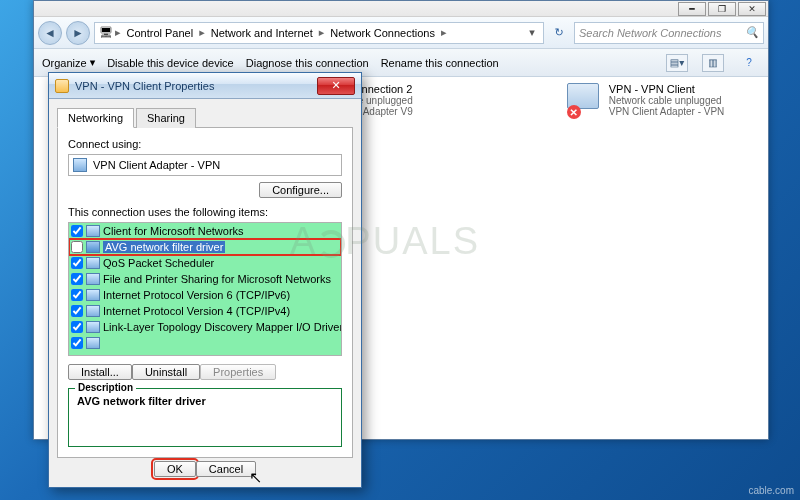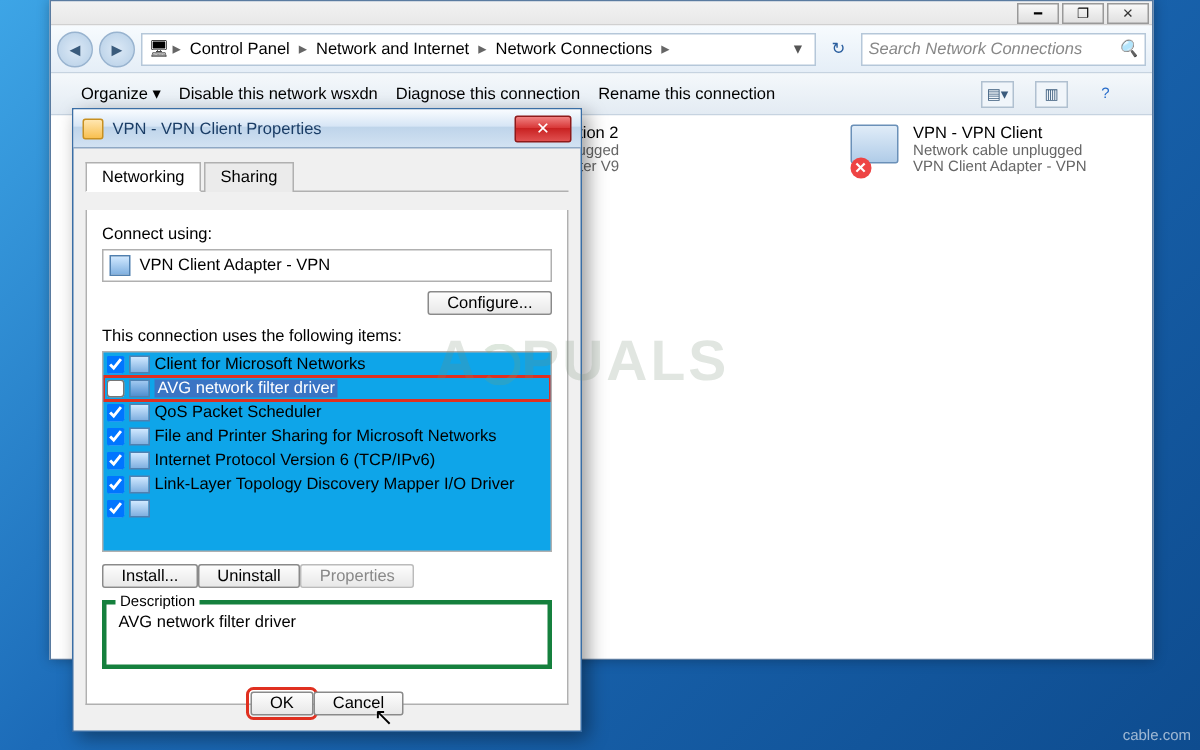--- a/index.html
+++ b/index.html
@@ -11,65 +11,65 @@
 .winbtn { width: 28px; height: 14px; margin-left: 2px; border: 1px solid #999; background: linear-gradient(#f8f8f8, #e0e0e0); display: flex; align-items: center; justify-content: center; font-size: 9px; cursor: pointer; }
 .winbtn.close { color: #333; }
 .explorer-nav { height: 32px; background: linear-gradient(#f7fbfe, #e5eef7); border-bottom: 1px solid #c6d3e0; display: flex; align-items: center; padding: 0 4px; gap: 4px; }
 .navarrow { width: 24px; height: 24px; border-radius: 50%; background: radial-gradient(#dce9f6, #b5cee6); border: 1px solid #98b3cf; display: flex; align-items: center; justify-content: center; color: #3a5b7c; font-size: 12px; cursor: pointer; }
 .breadcrumb { flex: 1; height: 22px; background: #fff; border: 1px solid #b5c7d9; display: flex; align-items: center; padding: 0 4px; gap: 2px; }
 .crumb { padding: 2px 4px; cursor: pointer; }
 .crumb-sep { color: #666; }
 .crumb-drop { width: 14px; text-align: center; cursor: pointer; color: #555; }
 .navref { width: 22px; height: 22px; display: flex; align-items: center; justify-content: center; color: #2a5e9e; cursor: pointer; }
 .searchbox { width: 190px; height: 22px; background: #fff; border: 1px solid #b5c7d9; display: flex; align-items: center; padding: 0 4px; color: #888; font-style: italic; }
-.explorer-toolbar { height: 28px; background: linear-gradient(#f4f8fb, #e3ebf3); border-bottom: 1px solid #c6d3e0; display: flex; align-items: center; padding: 0 20px; gap: 12px; font-size: 11px; text-align: center; }
+.explorer-toolbar { height: 28px; background: linear-gradient(#f4f8fb, #e3ebf3); border-bottom: 1px solid #c6d3e0; display: flex; align-items: center; padding: 0 8px; gap: 12px; font-size: 11px; text-align: center; }
 .tbitem { cursor: pointer; display: flex; align-items: center; gap: 3px; }
 .tbspacer { flex: 1; }
 .tbview { width: 22px; height: 18px; border: 1px solid #b0c0d0; background: #f0f5fa; cursor: pointer; margin-left: 2px; display:flex; align-items:center; justify-content:center; font-size:10px; color:#3a5b7c; }
 .explorer-body { height: 362px; background: #fff; padding: 6px 10px; display: flex; gap: 20px; align-items: flex-start; }
 .connection { display: flex; gap: 6px; width: 210px; }
 .conn-icon { width: 36px; height: 36px; position: relative; }
 .conn-icon .big { width: 32px; height: 26px; background: linear-gradient(#e0ecf8,#b0cce8); border: 1px solid #6a90b8; border-radius: 2px; position: relative; }
 .conn-icon .cross { position:absolute; bottom:0; left:0; width:14px; height:14px; border-radius:50%; background:#e44; color:#fff; font-size:10px; display:flex; align-items:center; justify-content:center; font-weight:bold; }
 .conn-text .t1 { color: #000; }
 .conn-text .t2, .conn-text .t3 { color: #666; font-size: 10px; }
 
 
-.dialog { position: absolute; left: 48px; top: 72px; width: 340px; height: 416px; background: #f0f0f0; border: 1px solid #3a6ea5; box-shadow: 4px 4px 12px rgba(0,0,0,0.4); }
+.dialog { position: absolute; left: 48px; top: 72px; width: 314px; height: 416px; background: #f0f0f0; border: 1px solid #3a6ea5; box-shadow: 4px 4px 12px rgba(0,0,0,0.4); }
 .dialog-title { height: 26px; background: linear-gradient(#f9fcff, #d6e5f5 45%, #bed4ea 46%, #d2e2f2); display: flex; align-items: center; padding: 0 6px; border-bottom: 1px solid #8fa8c4; }
 .dialog-title .ticon { width: 14px; height: 14px; background: linear-gradient(#ffe6b0,#f8c050); border:1px solid #c89020; border-radius:2px; margin-right:6px; }
 .dialog-title .ttext { flex:1; color:#1a3d66; }
 .dialog-close { width: 38px; height: 18px; background: linear-gradient(#f08080,#d83838 45%,#c82020 46%,#e05050); border: 1px solid #8e1a1a; border-radius: 2px; color:#fff; display:flex; align-items:center; justify-content:center; font-size:11px; cursor:pointer; }
 .dialog-body { padding: 8px; }
 .tabstrip { display: flex; border-bottom: 1px solid #b0b0b0; }
 .tab { padding: 3px 10px; background: #fff; border: 1px solid #b0b0b0; border-bottom: none; margin-right: 2px; position: relative; top: 1px; cursor:pointer; }
 .tab.active { background: #fff; border-bottom: 1px solid #fff; }
 .tab.inactive { background: #ebebeb; }
-.tabpanel { background: #fff; border: 1px solid #b0b0b0; border-top: none; padding: 10px; height: 330px; margin-top: 12px; }
+.tabpanel { background: #fff; border: 1px solid #b0b0b0; border-top: none; padding: 10px; height: 330px; }
 .lbl { margin-bottom: 4px; }
 .connectbox { display:flex; align-items:center; height: 22px; border:1px solid #b0b0b0; padding: 0 4px; gap:6px; }
 .connectbox .ci { width:14px; height:14px; background: linear-gradient(#d0e8ff,#80b0e0); border:1px solid #5080b0; }
 .cfgrow { text-align: right; margin: 6px 0 8px; }
 .btn { padding: 1px 12px; background: linear-gradient(#fdfdfd,#e8e8e8); border:1px solid #8a8a8a; border-radius:2px; cursor:pointer; }
 .btn.disabled { color:#888; border-color:#bbb; }
-.itemsbox { border:1px solid #b0b0b0; height: 134px; overflow: hidden; background:#0ea5e9; }
+.itemsbox { border:1px solid #b0b0b0; height: 134px; overflow: hidden; background:#86efac; }
 .item { display:flex; align-items:center; height:16px; padding: 0 2px; gap:3px; white-space:nowrap; }
 .item input[type=checkbox] { width:12px; height:12px; }
 .item .ii { width:14px; height:12px; background: linear-gradient(#d0e8ff,#80b0e0); border:1px solid #5080b0; flex-shrink:0; }
 .item.highlighted { outline: 2px solid #e03020; outline-offset: -1px; }
 .item.highlighted .txt { background: #3a74c4; color:#fff; padding: 0 2px; }
 .item.highlighted .ii { background: linear-gradient(#a0c8f0,#5090d0); }
 .btnrow { display:flex; gap:0; margin:8px 0; }
-.grp { border:3px solid #15803d; padding: 6px 8px 8px; position:relative; margin-top:4px; }
+.grp { border:1px solid #15803d; padding: 6px 8px 25px; position:relative; margin-top:4px;font-weight:bold; }
 .grp .glbl { position:absolute; top:-7px; left:6px; background:#fff; padding: 0 3px; font-size:10px; }
 .dialog-footer { position:absolute; bottom:10px; left:0; right:0; display:flex; justify-content:center; gap:0; }
 .okhl { outline: 2px solid #e03020; outline-offset: 1px; }
 .cursor { position:absolute; font-size: 16px; color:#000; pointer-events:none; text-shadow: 0 0 2px #fff; }
 
-.watermark { position:absolute; left:290px; top:220px; font-size:38px; color:rgba(120,140,120,0.22); font-weight:700; letter-spacing:2px; pointer-events:none; font-family: Arial; }
+.watermark { position:absolute; left:290px; top:220px; font-size:38px; color:rgba(120,140,120,0.22); font-weight:400; letter-spacing:2px; pointer-events:none; font-family: Arial; }
 .watermark .g { display:inline-block; width:28px; height:28px; border:4px solid rgba(120,160,120,0.25); border-radius:50%; vertical-align:middle; border-left-color:transparent; }
 .srcmark { position:absolute; right:6px; bottom:4px; font-size:10px; color:rgba(255,255,255,0.6); }
 </style>
 </head>
 <body>
 
 <div class="explorer">
   <div class="explorer-titlebar">
     <div class="winbtn">━</div>
     <div class="winbtn">❐</div>
@@ -91,21 +91,21 @@
       <span class="crumb-drop">▾</span>
     </div>
     <div class="navref">↻</div>
     <div class="searchbox">
       <span>Search Network Connections</span>
       <span style="margin-left:auto">🔍</span>
     </div>
   </div>
   <div class="explorer-toolbar">
     <span class="tbitem"><span>Organize</span> ▾</span>
-    <span class="tbitem">Disable this network wsxdn</span>
+    <span class="tbitem">Disable this device device</span>
     <span class="tbitem">Diagnose this connection</span>
     <span class="tbitem">Rename this connection</span>
     <span class="tbspacer"></span>
     <span class="tbview">▤▾</span>
     <span class="tbview">▥</span>
     <span class="tbview" style="color:#2a6ecb;border:none;background:none;">?</span>
   </div>
   <div class="explorer-body">
     <div style="width:320px"></div>
     <div class="connection">
@@ -172,20 +172,25 @@
             <span class="txt">File and Printer Sharing for Microsoft Networks</span>
           </div>
           <div class="item">
             <input type="checkbox" checked="" style="">
             <div class="ii"></div>
             <span class="txt">Internet Protocol Version 6 (TCP/IPv6)</span>
           </div>
           <div class="item">
             <input type="checkbox" checked="" style="">
             <div class="ii"></div>
+            <span class="txt">Internet Protocol Version 4 (TCP/IPv4)</span>
+          </div>
+          <div class="item">
+            <input type="checkbox" checked="" style="">
+            <div class="ii"></div>
             <span class="txt">Link-Layer Topology Discovery Mapper I/O Driver</span>
           </div>
           <div class="item">
             <input type="checkbox" checked="" style="">
             <div class="ii"></div>
           </div>
         </div>
       <div class="btnrow">
         <button class="btn">Install...</button>
         <button class="btn">Uninstall</button>

